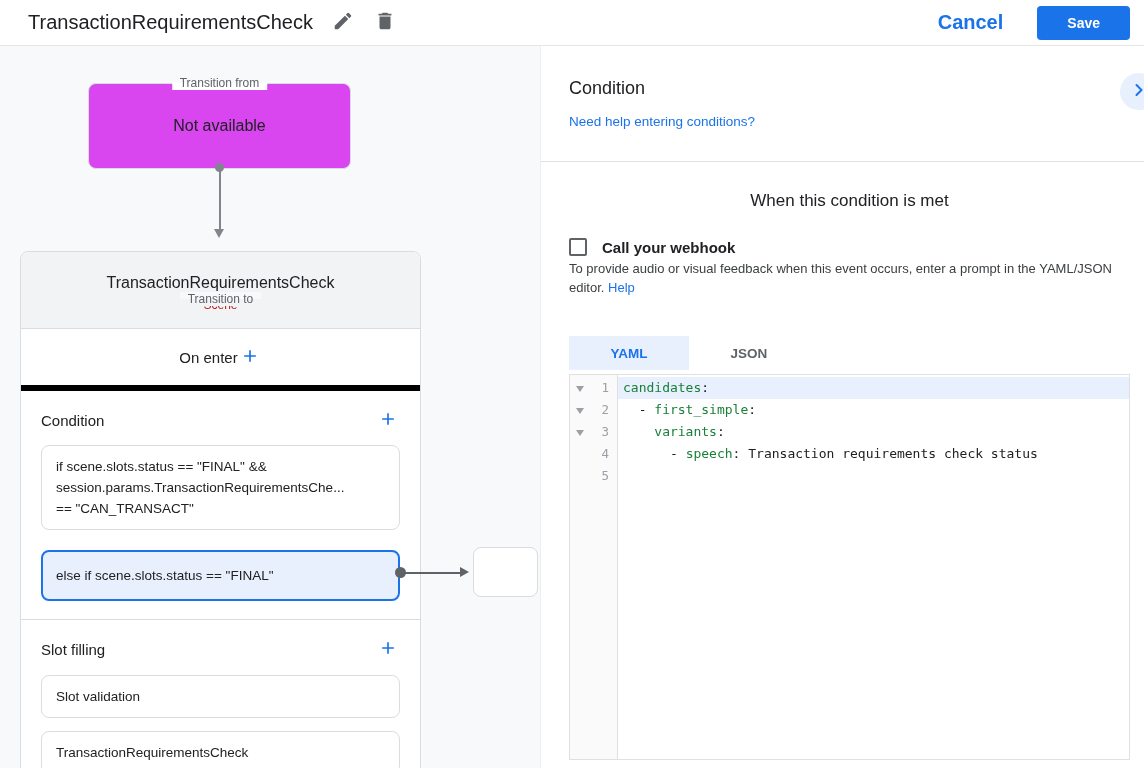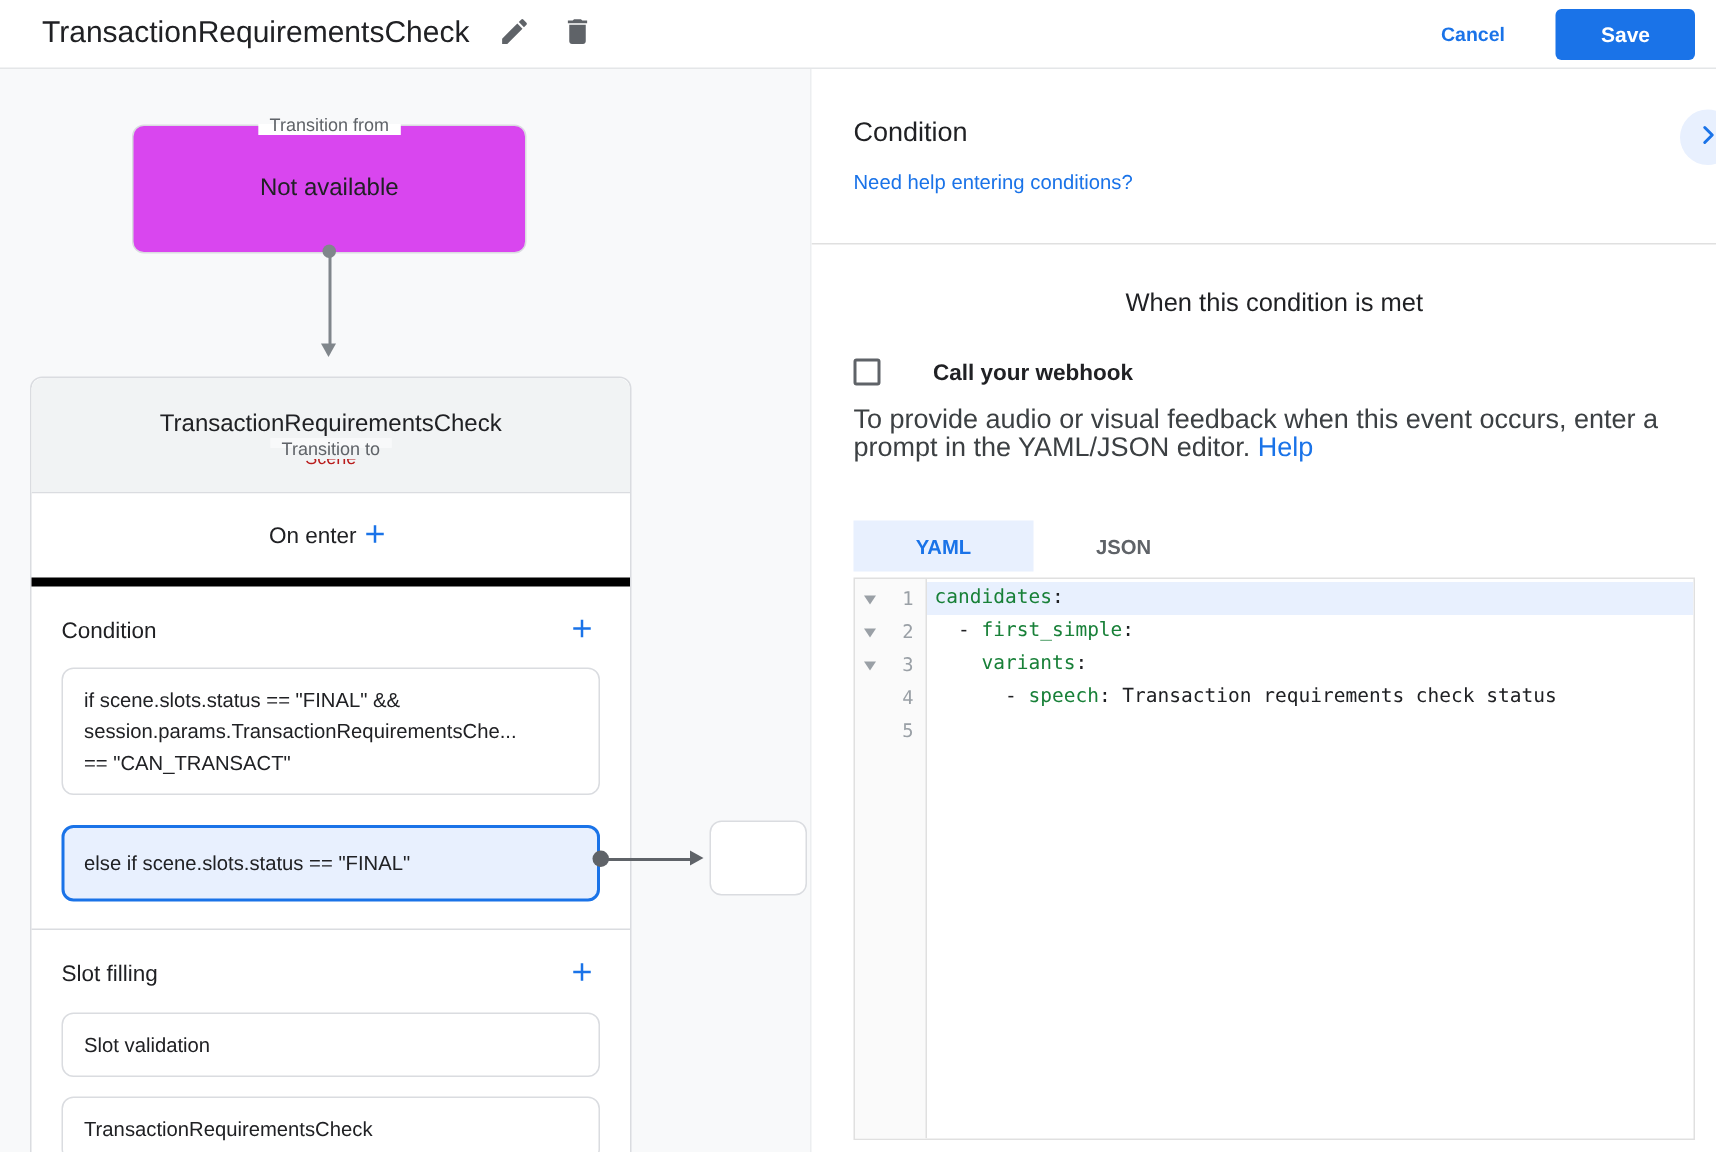--- a/index.html
+++ b/index.html
@@ -7,21 +7,21 @@
     font-family:"Liberation Sans", sans-serif; color:#202124; }
 
   
   .topbar { height:46px; background:#fff; border-bottom:1px solid #e4e6e8;
     display:flex; align-items:center; padding:0 14px 0 28px; }
   .topbar-title { font-size:20px; color:#202124; }
   .icon-btn { width:24px; height:24px; margin-left:18px; cursor:pointer; display:flex;
     align-items:center; justify-content:center; border:none; background:none; }
   .icon-btn svg { fill:#5f6368; }
   .topbar-spacer { flex:1; }
-  .btn-cancel { color:#1a73e8; font-size:13px; font-weight:bold; background:none; border:none;
+  .btn-cancel { color:#1a73e8; font-size:20px; font-weight:bold; background:none; border:none;
     padding:8px 16px; margin-right:18px; cursor:pointer; }
   .btn-save { background:#1a73e8; color:#fff; font-size:14px; font-weight:bold; border:none;
     border-radius:4px; padding:9px 30px; cursor:pointer; }
 
   
   .main { display:flex; height:722px; }
   .canvas { position:relative; width:540px; background:#f8f9fa; overflow:hidden; flex:none; }
   .panel { position:relative; width:604px; background:#fff; border-left:1px solid #eceef0;
     padding:0 14px 0 28px; display:flex; flex-direction:column; overflow:hidden; }
 
@@ -92,30 +92,30 @@
   .cond-value { flex:1; font-size:14px; color:#202124; display:flex; align-items:center;
     padding:0 14px; cursor:text; white-space:nowrap; overflow:hidden; }
 
   .help-link { display:inline-block; margin-top:15px; font-size:13.5px; color:#1a73e8;
     text-decoration:none; cursor:pointer; }
 
   .hdivider { margin:31px 0 0 -28px; width:604px; border-top:1px solid #e0e0e0; flex:none; }
 
   .when-title { margin-top:29px; font-size:17px; font-weight:normal; color:#202124;text-align:center; }
 
-  .check-row { display:flex; align-items:center; margin-top:27px;gap:20px; }
+  .check-row { display:flex; align-items:center; margin-top:27px; }
   .checkbox { width:18px; height:18px; border:2px solid #5f6368; border-radius:2px;
     background:#fff; flex:none; cursor:pointer; }
   .checkbox.checked { border-color:#1a73e8; background:#1a73e8; display:flex;
     align-items:center; justify-content:center; }
   .check-label { margin-left:15px; font-size:15px; font-weight:bold; color:#202124; cursor:pointer; }
   .badge { margin-left:16px; background:#f3e8fd; color:#8430ce; font-size:11px;
     font-weight:bold; letter-spacing:0.5px; padding:4px 8px; border-radius:2px; }
 
-  .desc { margin-top:13px; font-size:18px; line-height:19px; color:#3c4043; max-width:575px; }
+  .desc { margin-top:3px; font-size:13px; line-height:19px; color:#3c4043; max-width:575px; }
   .desc a { color:#1a73e8; text-decoration:none; cursor:pointer; }
 
   .tabs { margin-top:25px; display:flex; flex:none; }
   .tab { width:120px; height:34px; display:flex; align-items:center; justify-content:center;
     font-size:13.5px; font-weight:bold; color:#5f6368; cursor:pointer;margin-top:14px; }
   .tab.active { color:#1a73e8; background:#e8f0fe; }
 
   .editor { margin-top:4px; margin-bottom:8px; border:1px solid #e0e0e0; background:#fff;
     display:flex; flex:1; overflow:hidden; font-family:"DejaVu Sans Mono", monospace;
     font-size:13px; }

